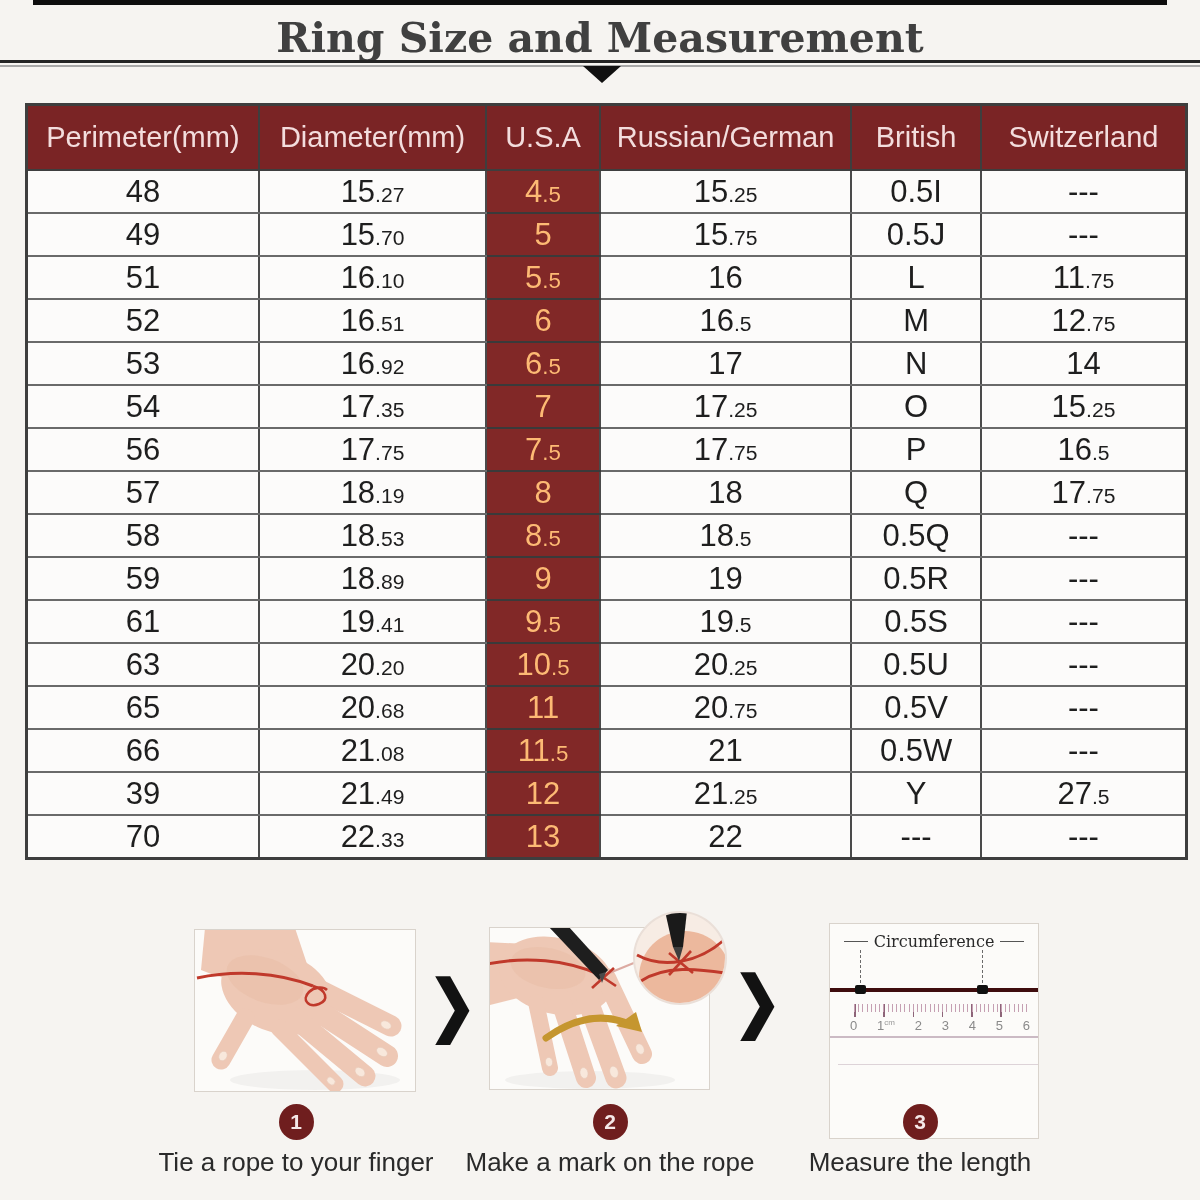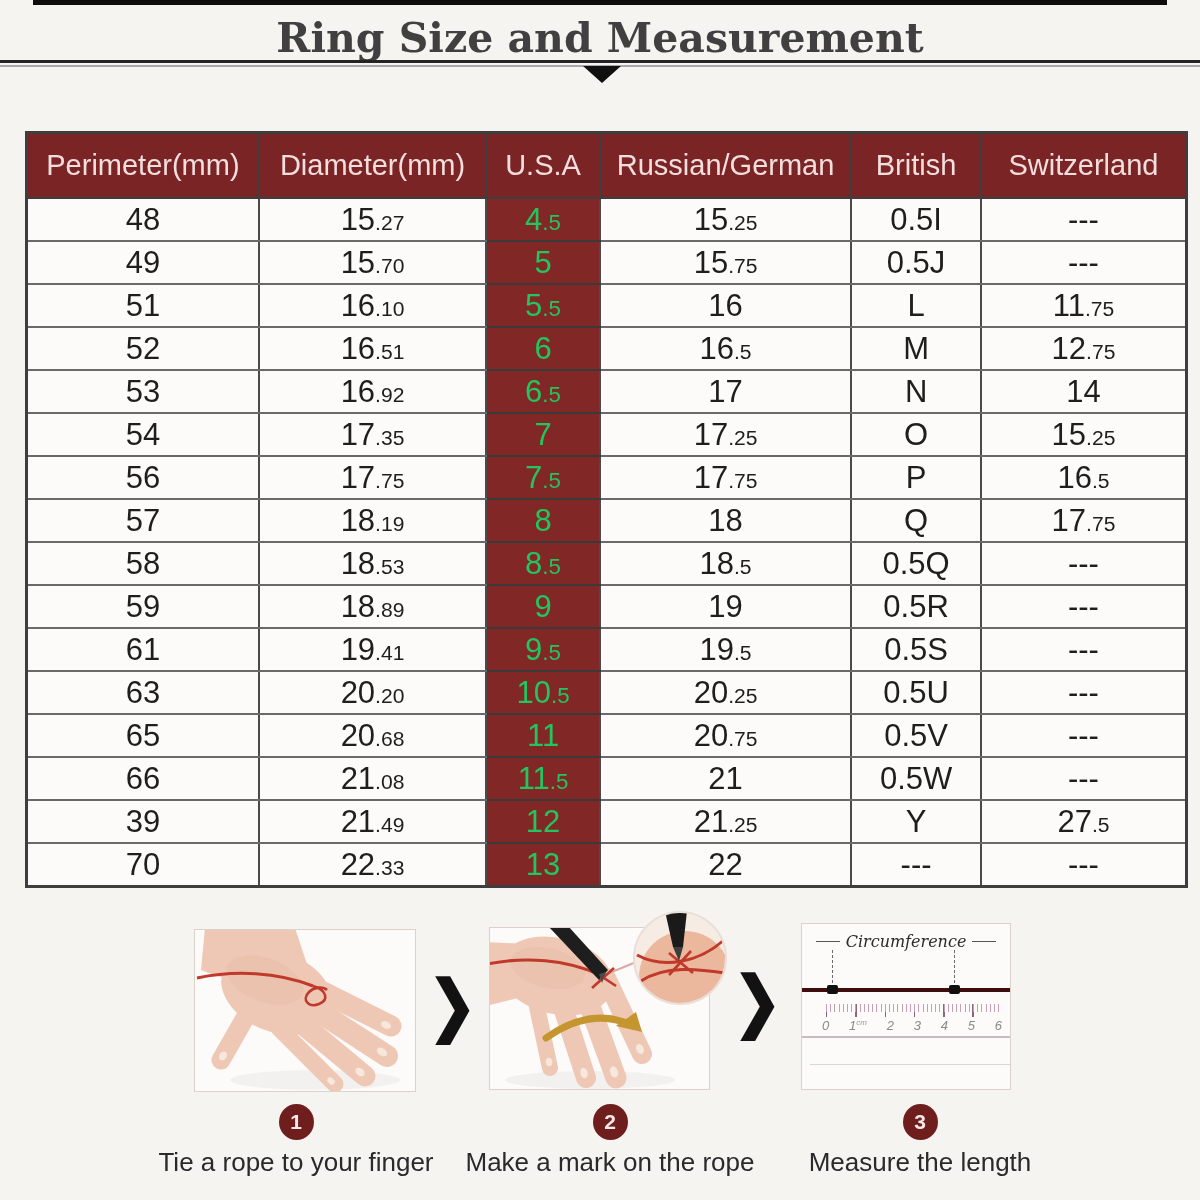--- a/index.html
+++ b/index.html
@@ -27,53 +27,52 @@
     border-left:19px solid transparent;border-right:19px solid transparent;
     border-top:17px solid #101010;
   }
 
   
   table.ring{
     position:absolute;top:103px;left:25px;width:1163px;
     border-collapse:collapse;table-layout:fixed;
     background:#fbfafa;
     border:3px solid #3e3e3e;
-    margin-top:28px;
   }
   table.ring th{
     background:var(--maroon-header);
     color:#f3dddd;
     font-size:29px;font-weight:400;
     height:63px;text-align:center;vertical-align:middle;
     border:2px solid #3e3e3e;
     padding:0;
   }
   table.ring td{
     height:41px;text-align:center;vertical-align:middle;
     font-size:31px;color:#1e1e1e;
     border-left:2px solid #4a4a4a;border-right:2px solid #4a4a4a;
     border-top:2px solid #6a6a6a;border-bottom:2px solid #6a6a6a;
     padding:0;background:#fcfbfa;
   }
   table.ring td.usa{
     background:var(--maroon-cell);
-    color:#22c55e;
+    color:#fdba74;
     border-top-color:#3a3a3a;border-bottom-color:#3a3a3a;
   }
   table.ring td .frac{font-size:0.68em;}
   table.ring td.usa .frac{font-size:0.72em;}
 
   
   .photo{
     position:absolute;background:#fcfbf9;
     border:1px solid #d9d3cc;box-sizing:border-box;overflow:hidden;
   }
   #photo1{left:194px;top:929px;width:222px;height:163px;}
   #photo2{left:489px;top:927px;width:221px;height:163px;}
-  #photo3{left:801px;top:923px;width:210px;height:167px;font-style:italic;}
+  #photo3{left:829px;top:923px;width:210px;height:216px;}
   .chevron{
     position:absolute;color:#121212;
     font-size:58px;font-weight:bold;line-height:1;
     transform:scaleY(1.15);
   }
   #chevron1{left:428px;top:976px;}
   #chevron2{left:733px;top:972px;}
   .inset-circle{
     position:absolute;left:633px;top:911px;width:94px;height:94px;
     border-radius:50%;background:#f7ece4;

